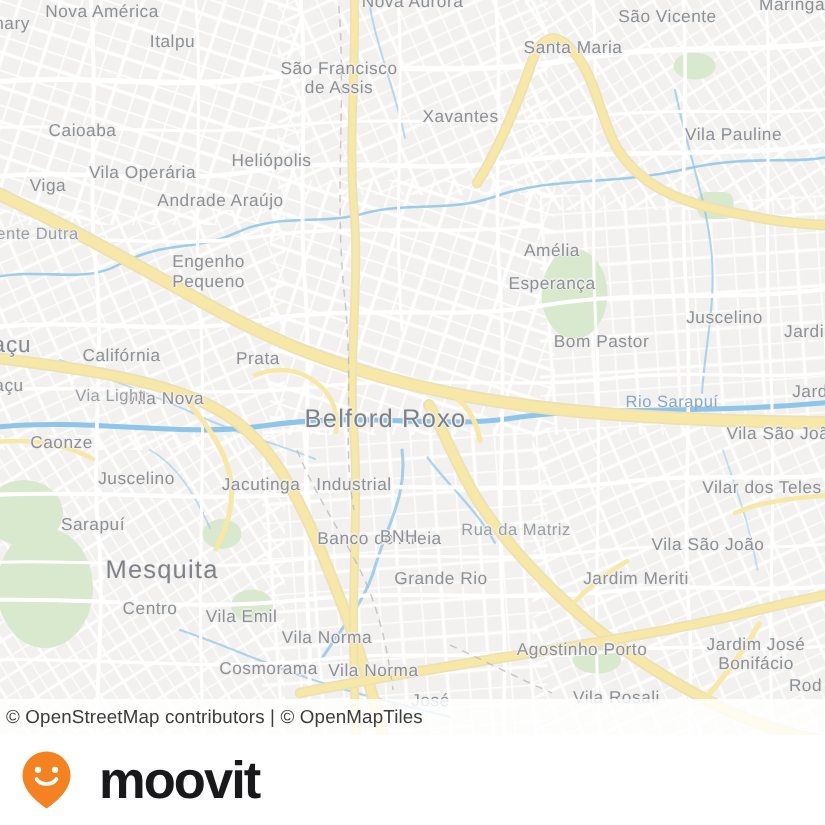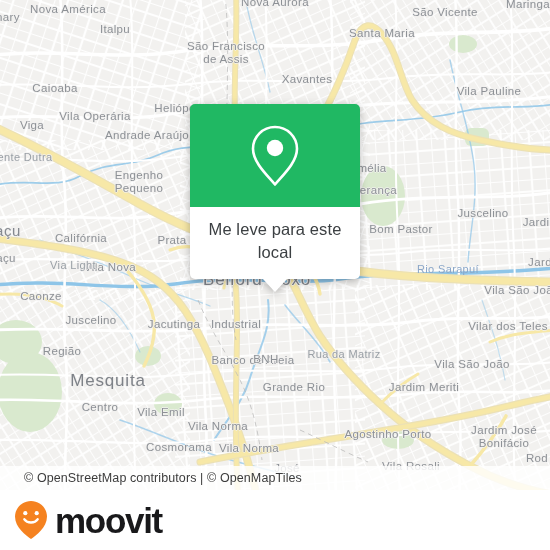--- a/index.html
+++ b/index.html
@@ -73,21 +73,21 @@
   #attrib {
     position: absolute;
     left: 0;
     top: 466px;
     width: 550px;
     height: 24px;
     background: rgba(255,255,255,.82);
     display: flex;
     align-items: center;
     box-sizing: border-box;
-    padding-left: 24px;
+    padding-left: 4px;
     font-size: 12.5px;
     color: #3c3c3c;
     letter-spacing: .1px;
     z-index: 30;
   }
 
   
   #popup {
     position: absolute;
     left: 190px;
@@ -142,21 +142,21 @@
   #footer-title {
     font-size: 16.5px;
     line-height: 23px;
     color: #3c4043;
     letter-spacing: .05px;
     max-width: 390px;
   }
   #brand {
     display: flex;
     align-items: center;
-    gap: 7px;
+    gap: 18px;
     flex: 0 0 auto;
   }
   #brand-word {
     font-size: 35px;
     font-weight: bold;
     color: #19191b;
     letter-spacing: -1.3px;
     line-height: 35px;
   }
 </style>
@@ -320,21 +320,21 @@
         <div class="maplabel" style="left: 110px; top: 267px;">Vila Nova</div>
         <div class="maplabel city" style="left: 257px; top: 279px;">Belford Roxo</div>
         <div class="maplabel water" style="left: 448px; top: 269px;">Rio Sarapuí</div>
         <div class="maplabel" style="left: 540px; top: 262px;">Jard</div>
         <div class="maplabel" style="left: 41px; top: 296px;">Caonze</div>
         <div class="maplabel" style="left: 522px; top: 290px;">Vila São João</div>
         <div class="maplabel" style="left: 91px; top: 320px;">Juscelino</div>
         <div class="maplabel" style="left: 174px; top: 324px;">Jacutinga</div>
         <div class="maplabel" style="left: 236px; top: 324px;">Industrial</div>
         <div class="maplabel" style="left: 508px; top: 326px;">Vilar dos Teles</div>
-        <div class="maplabel" style="left: 62px; top: 351px;">Região</div>
+        <div class="maplabel" style="left: 62px; top: 351px;">Sarapuí</div>
         <div class="maplabel" style="left: 205px; top: 360px; margin-left: 48px;">Banco de Areia</div>
         <div class="maplabel" style="left: 266px; top: 359px;">BNH</div>
         <div class="maplabel" style="left: 472px; top: 364px;">Vila São João</div>
         <div class="maplabel city" style="left: 108px; top: 380px;">Mesquita</div>
         <div class="maplabel" style="left: 294px; top: 387px;">Grande Rio</div>
         <div class="maplabel" style="left: 424px; top: 387px;">Jardim Meriti</div>
         <div class="maplabel" style="left: 100px; top: 407px;">Centro</div>
         <div class="maplabel" style="left: 161px; top: 412px;">Vila Emil</div>
         <div class="maplabel" style="left: 218px; top: 426px;">Vila Norma</div>
         <div class="maplabel" style="left: 388px; top: 434px;">Agostinho Porto</div>
@@ -347,31 +347,20 @@
         <div class="maplabel" style="left: 537px; top: 458px;">Rod</div>
         <div class="maplabel road" style="left: 25px; top: 157px;">ente Dutra</div>
         <div class="maplabel road" style="left: 73px; top: 265px;">Via Light</div>
         <div class="maplabel road" style="left: 344px; top: 354px; text-align: right;">Rua da Matriz</div>
       </div>
 
     <div id="attrib">
       <span>© OpenStreetMap contributors | © OpenMapTiles</span>
     </div>
 
-    <div id="popup">
-      <div id="popup-head">
-        <svg width="56" height="66" viewBox="0 0 56 66">
-          <path d="M28 4 C 15.8 4, 6 13.7, 6 25.8 C 6 39.5, 20.5 52.5, 28 61.5
-                   C 35.5 52.5, 50 39.5, 50 25.8 C 50 13.7, 40.2 4, 28 4 Z" fill="none" stroke="#ffffff" stroke-width="2.6" stroke-linejoin="round"></path>
-          <circle cx="28" cy="25" r="8.2" fill="#ffffff"></circle>
-        </svg>
-      </div>
-      <div id="popup-body">Me leve para este local</div>
-      <div id="popup-tail"></div>
-    </div>
   </div>
 
   <div id="footer">
     <div id="brand">
       <svg width="34" height="40" viewBox="0 0 34 40">
         <path d="M17 1 C 8.2 1, 1 8.1, 1 16.8 C 1 27.4, 12 35.5, 17 39 C 22 35.5, 33 27.4, 33 16.8
                  C 33 8.1, 25.8 1, 17 1 Z" fill="#f58220"></path>
         <circle cx="11.3" cy="13.2" r="2.1" fill="#ffffff"></circle>
         <circle cx="22.7" cy="13.2" r="2.1" fill="#ffffff"></circle>
         <path d="M10.4 19.4 C 13.2 23.6, 20.8 23.6, 23.6 19.4" fill="none" stroke="#ffffff" stroke-width="2.5" stroke-linecap="round"></path>

